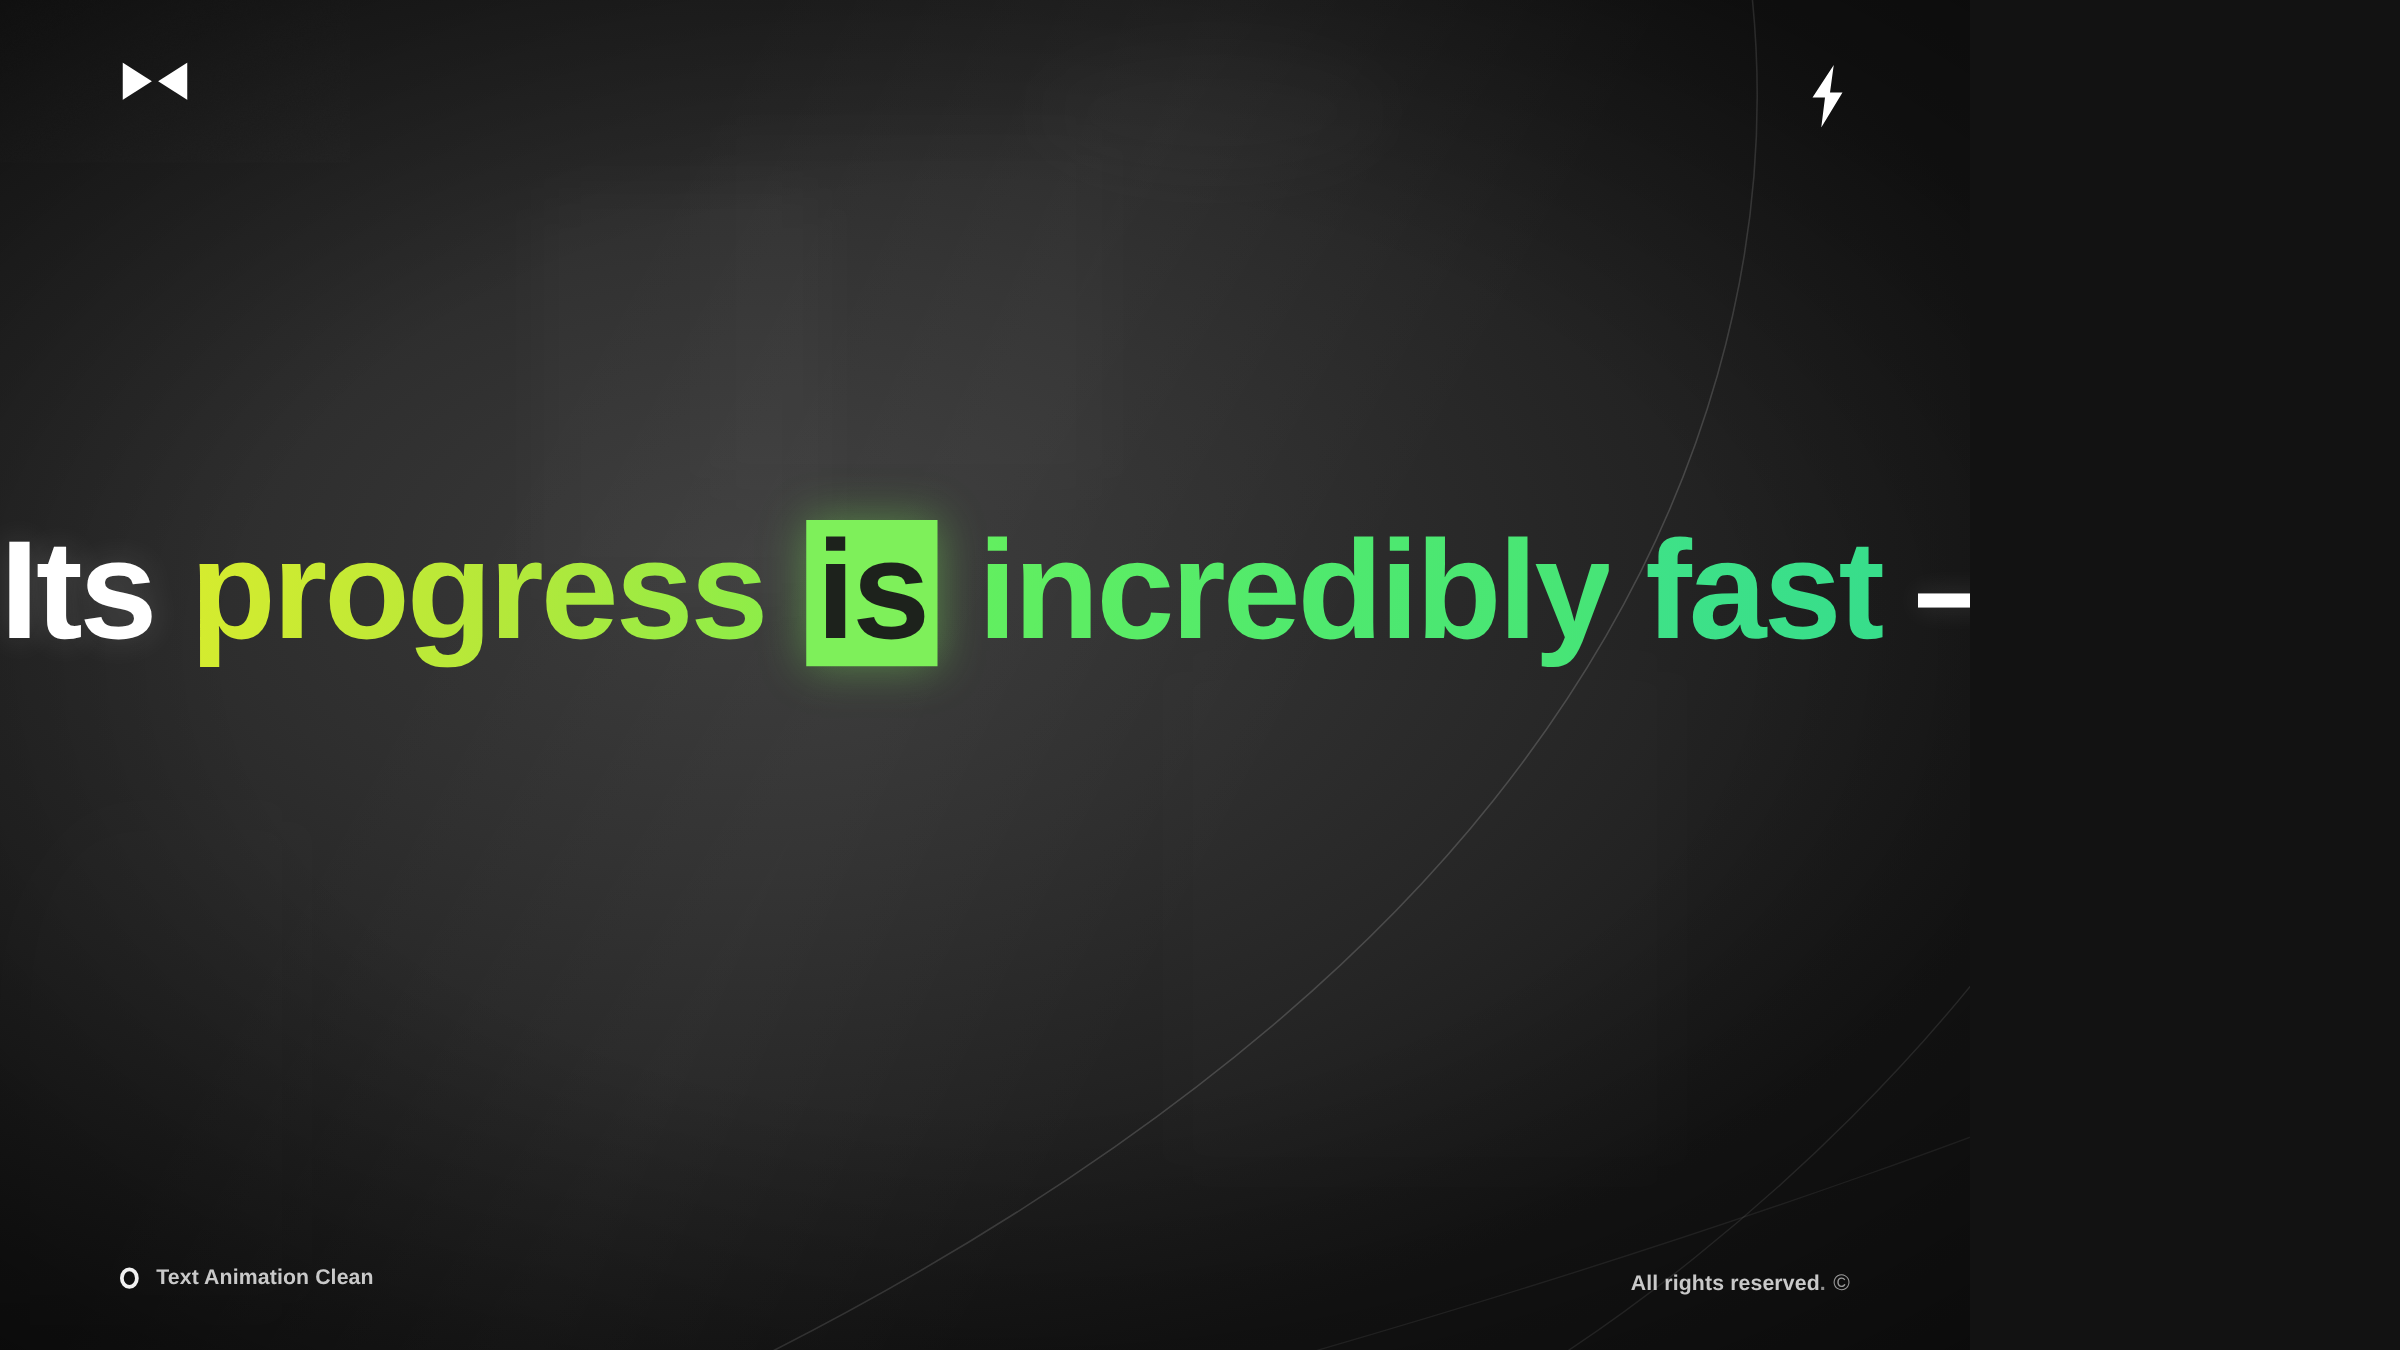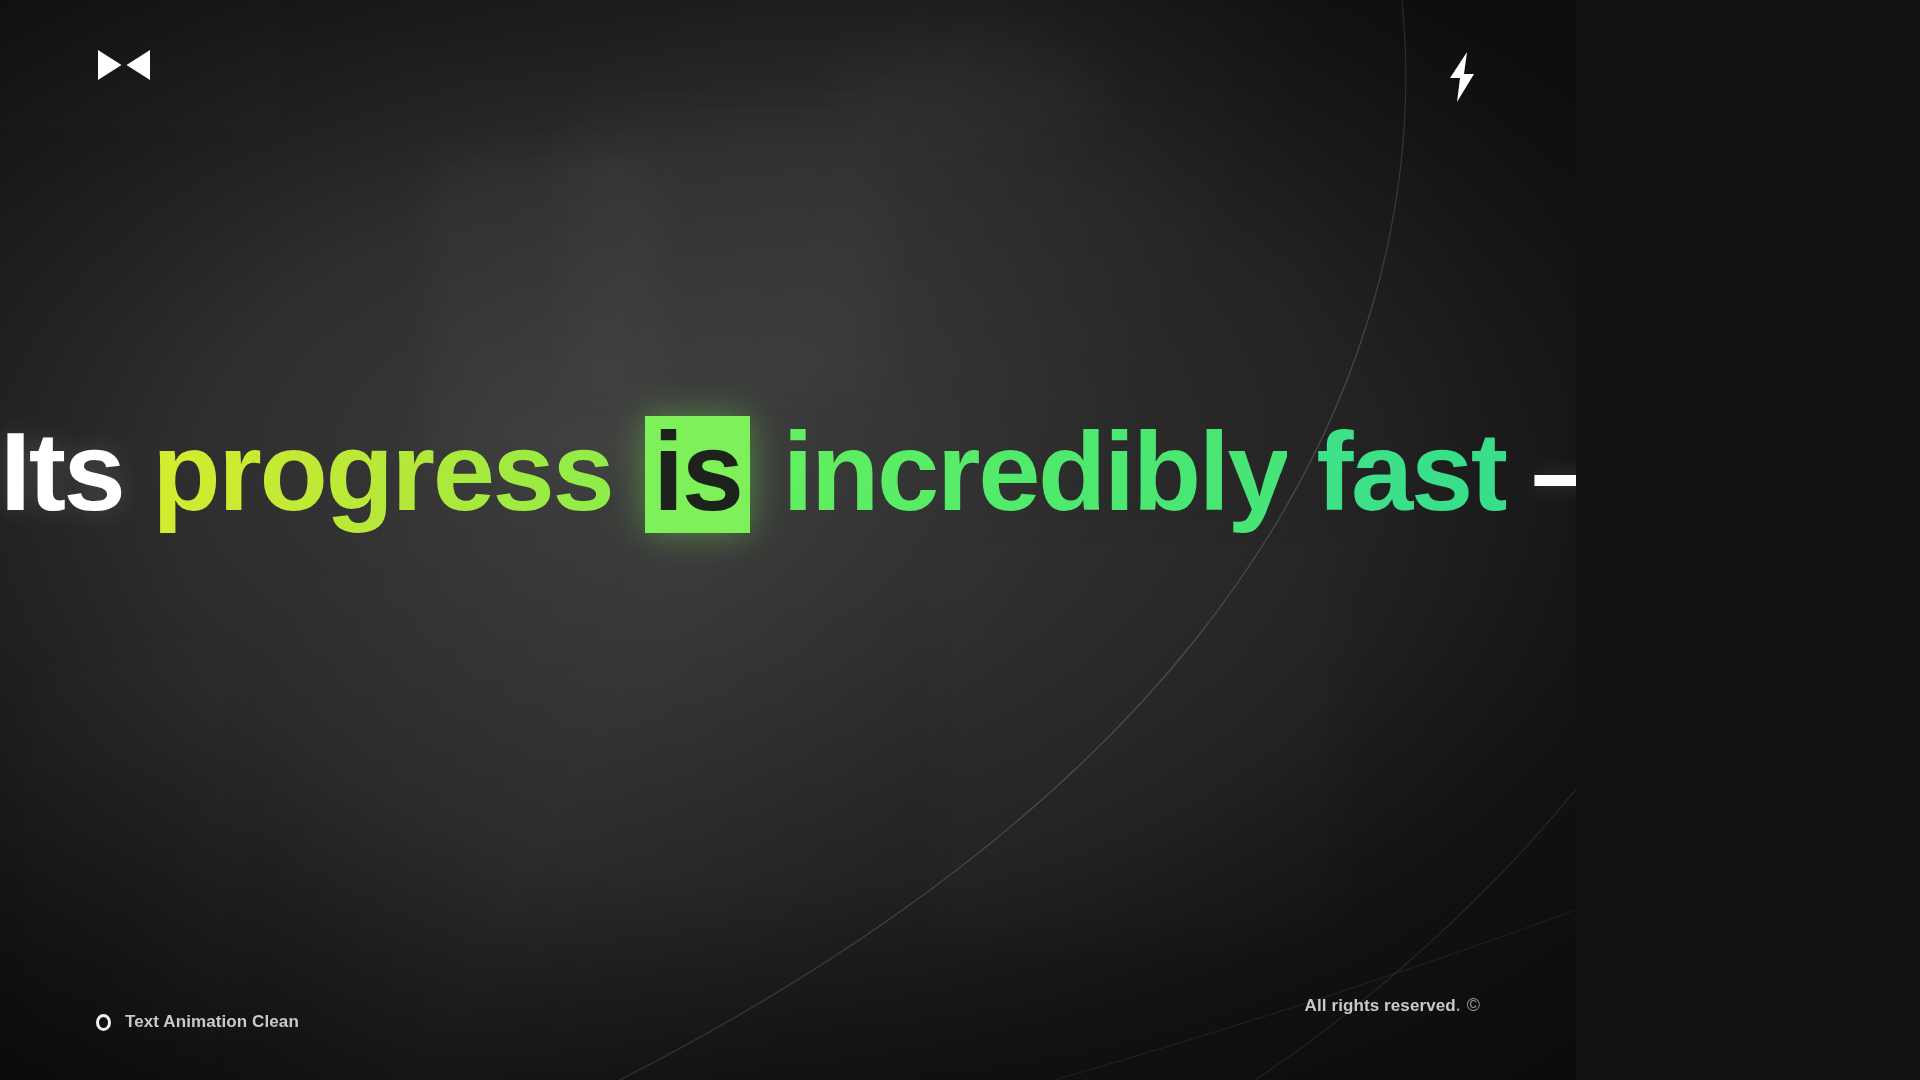--- a/index.html
+++ b/index.html
@@ -144,21 +144,21 @@
     flex:0 0 auto;
   }
   .footer-left .label {
     font-size:17px;
     font-weight:700;
     letter-spacing:.1px;
     color:#c9c9c9;
   }
   .footer-right {
     position:absolute;
-    right:96px; bottom:64px;
+    right:96px; bottom:43px;
     font-size:17px;
     font-weight:700;
     letter-spacing:.1px;
     color:#c9c9c9;
     display:flex; align-items:baseline; gap:0;
   }
   .footer-right .dim { color:#8e8e8e; font-weight:700; }
   .footer-right .copy { color:#9a9a9a; font-weight:400; margin-left:6px; font-size:18px; }
 </style>
 </head>

